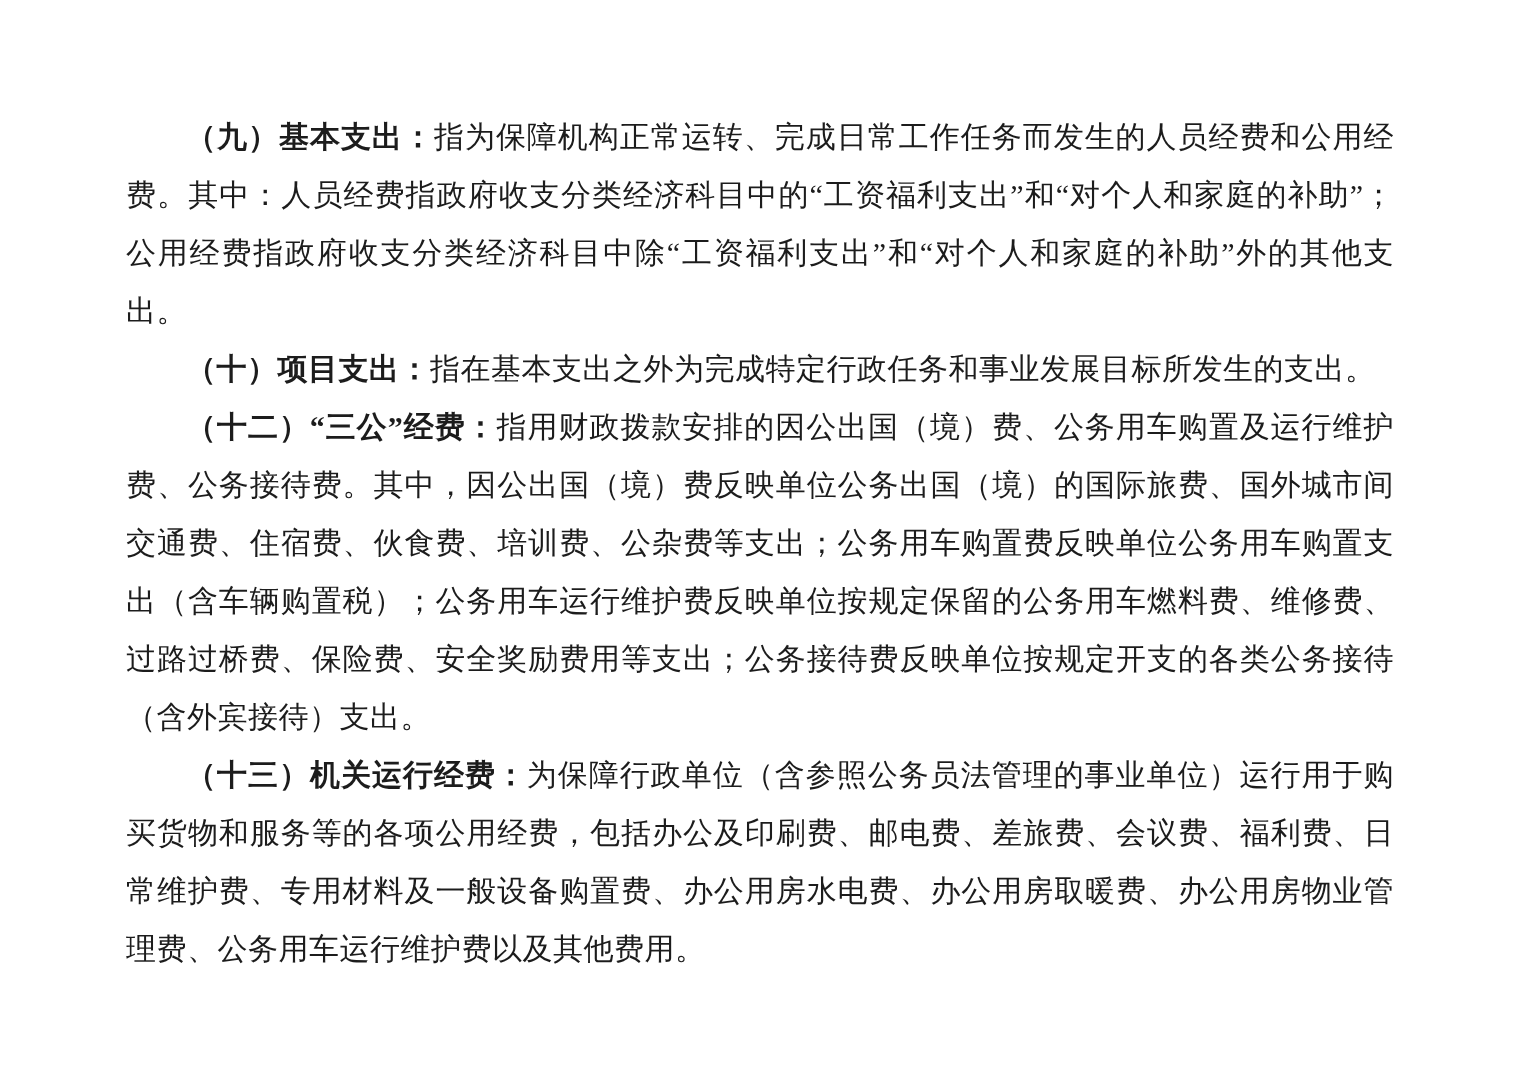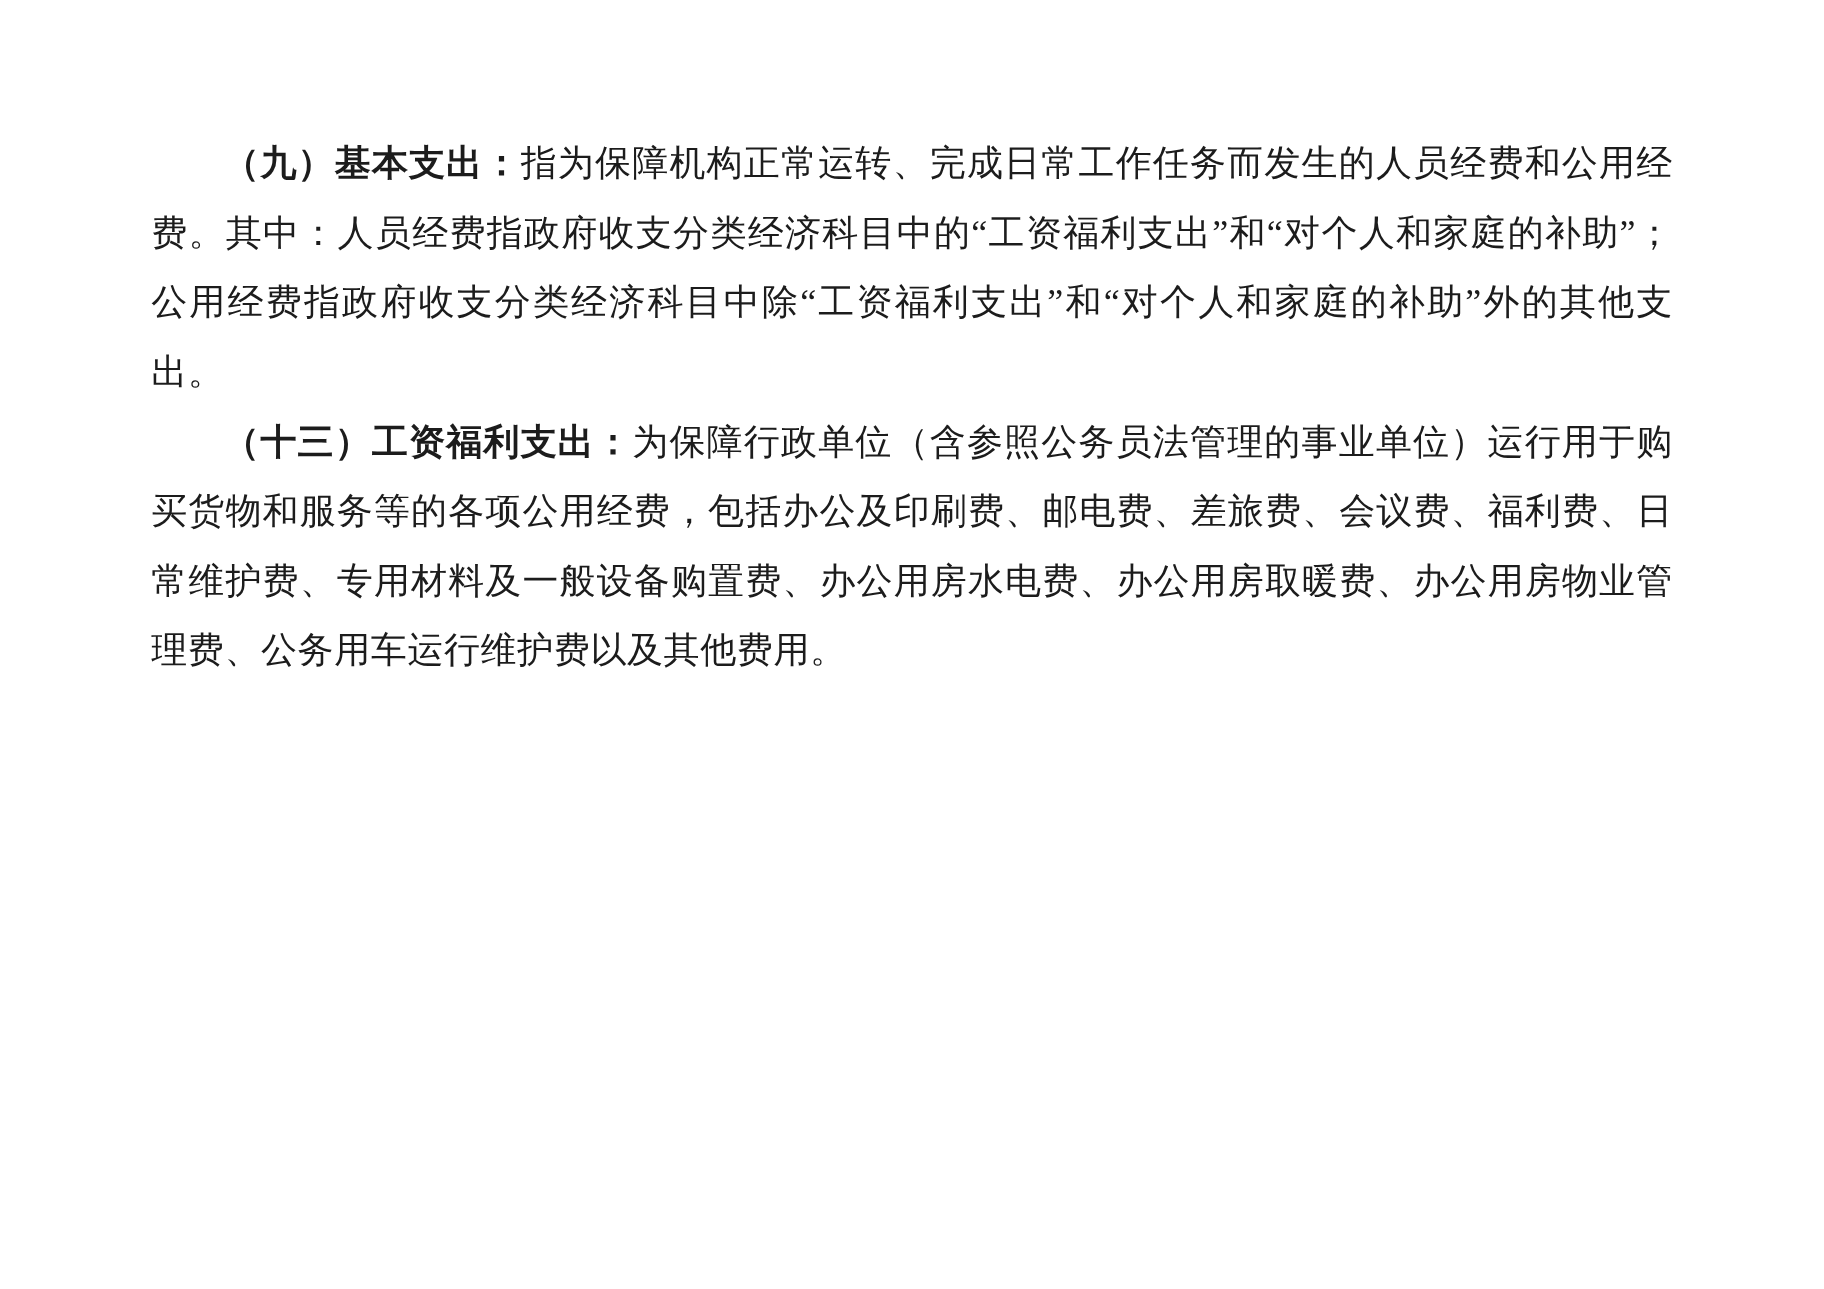--- a/index.html
+++ b/index.html
@@ -33,18 +33,20 @@
     font-weight: 700;
   }
 </style>
 </head>
 <body>
 
 <div class="page">
 
   <p class="para"><span class="label">（九）基本支出：</span><span class="body-text">指为保障机构正常运转、完成日常工作任务而发生的人员经费和公用经费。其中：人员经费指政府收支分类经济科目中的“工资福利支出”和“对个人和家庭的补助”；公用经费指政府收支分类经济科目中除“工资福利支出”和“对个人和家庭的补助”外的其他支出。</span></p>
 
+  <p class="para"><span class="label">（十）项目支出：</span><span class="body-text">指在基本支出之外为完成特定行政任务和事业发展目标所发生的支出。</span></p>
 
 
+  <p class="para"><span class="label">（十二）“三公”经费：</span><span class="body-text">指用财政拨款安排的因公出国（境）费、公务用车购置及运行维护费、公务接待费。其中，因公出国（境）费反映单位公务出国（境）的国际旅费、国外城市间交通费、住宿费、伙食费、培训费、公杂费等支出；公务用车购置费反映单位公务用车购置支出（含车辆购置税）；公务用车运行维护费反映单位按规定保留的公务用车燃料费、维修费、过路过桥费、保险费、安全奖励费用等支出；公务接待费反映单位按规定开支的各类公务接待（含外宾接待）支出。</span></p>
 
-  <p class="para"><span class="label">（十三）工资福利支出：</span><span class="body-text">为保障行政单位（含参照公务员法管理的事业单位）运行用于购买货物和服务等的各项公用经费，包括办公及印刷费、邮电费、差旅费、会议费、福利费、日常维护费、专用材料及一般设备购置费、办公用房水电费、办公用房取暖费、办公用房物业管理费、公务用车运行维护费以及其他费用。</span></p>
+  <p class="para"><span class="label">（十三）机关运行经费：</span><span class="body-text">为保障行政单位（含参照公务员法管理的事业单位）运行用于购买货物和服务等的各项公用经费，包括办公及印刷费、邮电费、差旅费、会议费、福利费、日常维护费、专用材料及一般设备购置费、办公用房水电费、办公用房取暖费、办公用房物业管理费、公务用车运行维护费以及其他费用。</span></p>
 
 </div>
 
 </body></html>

